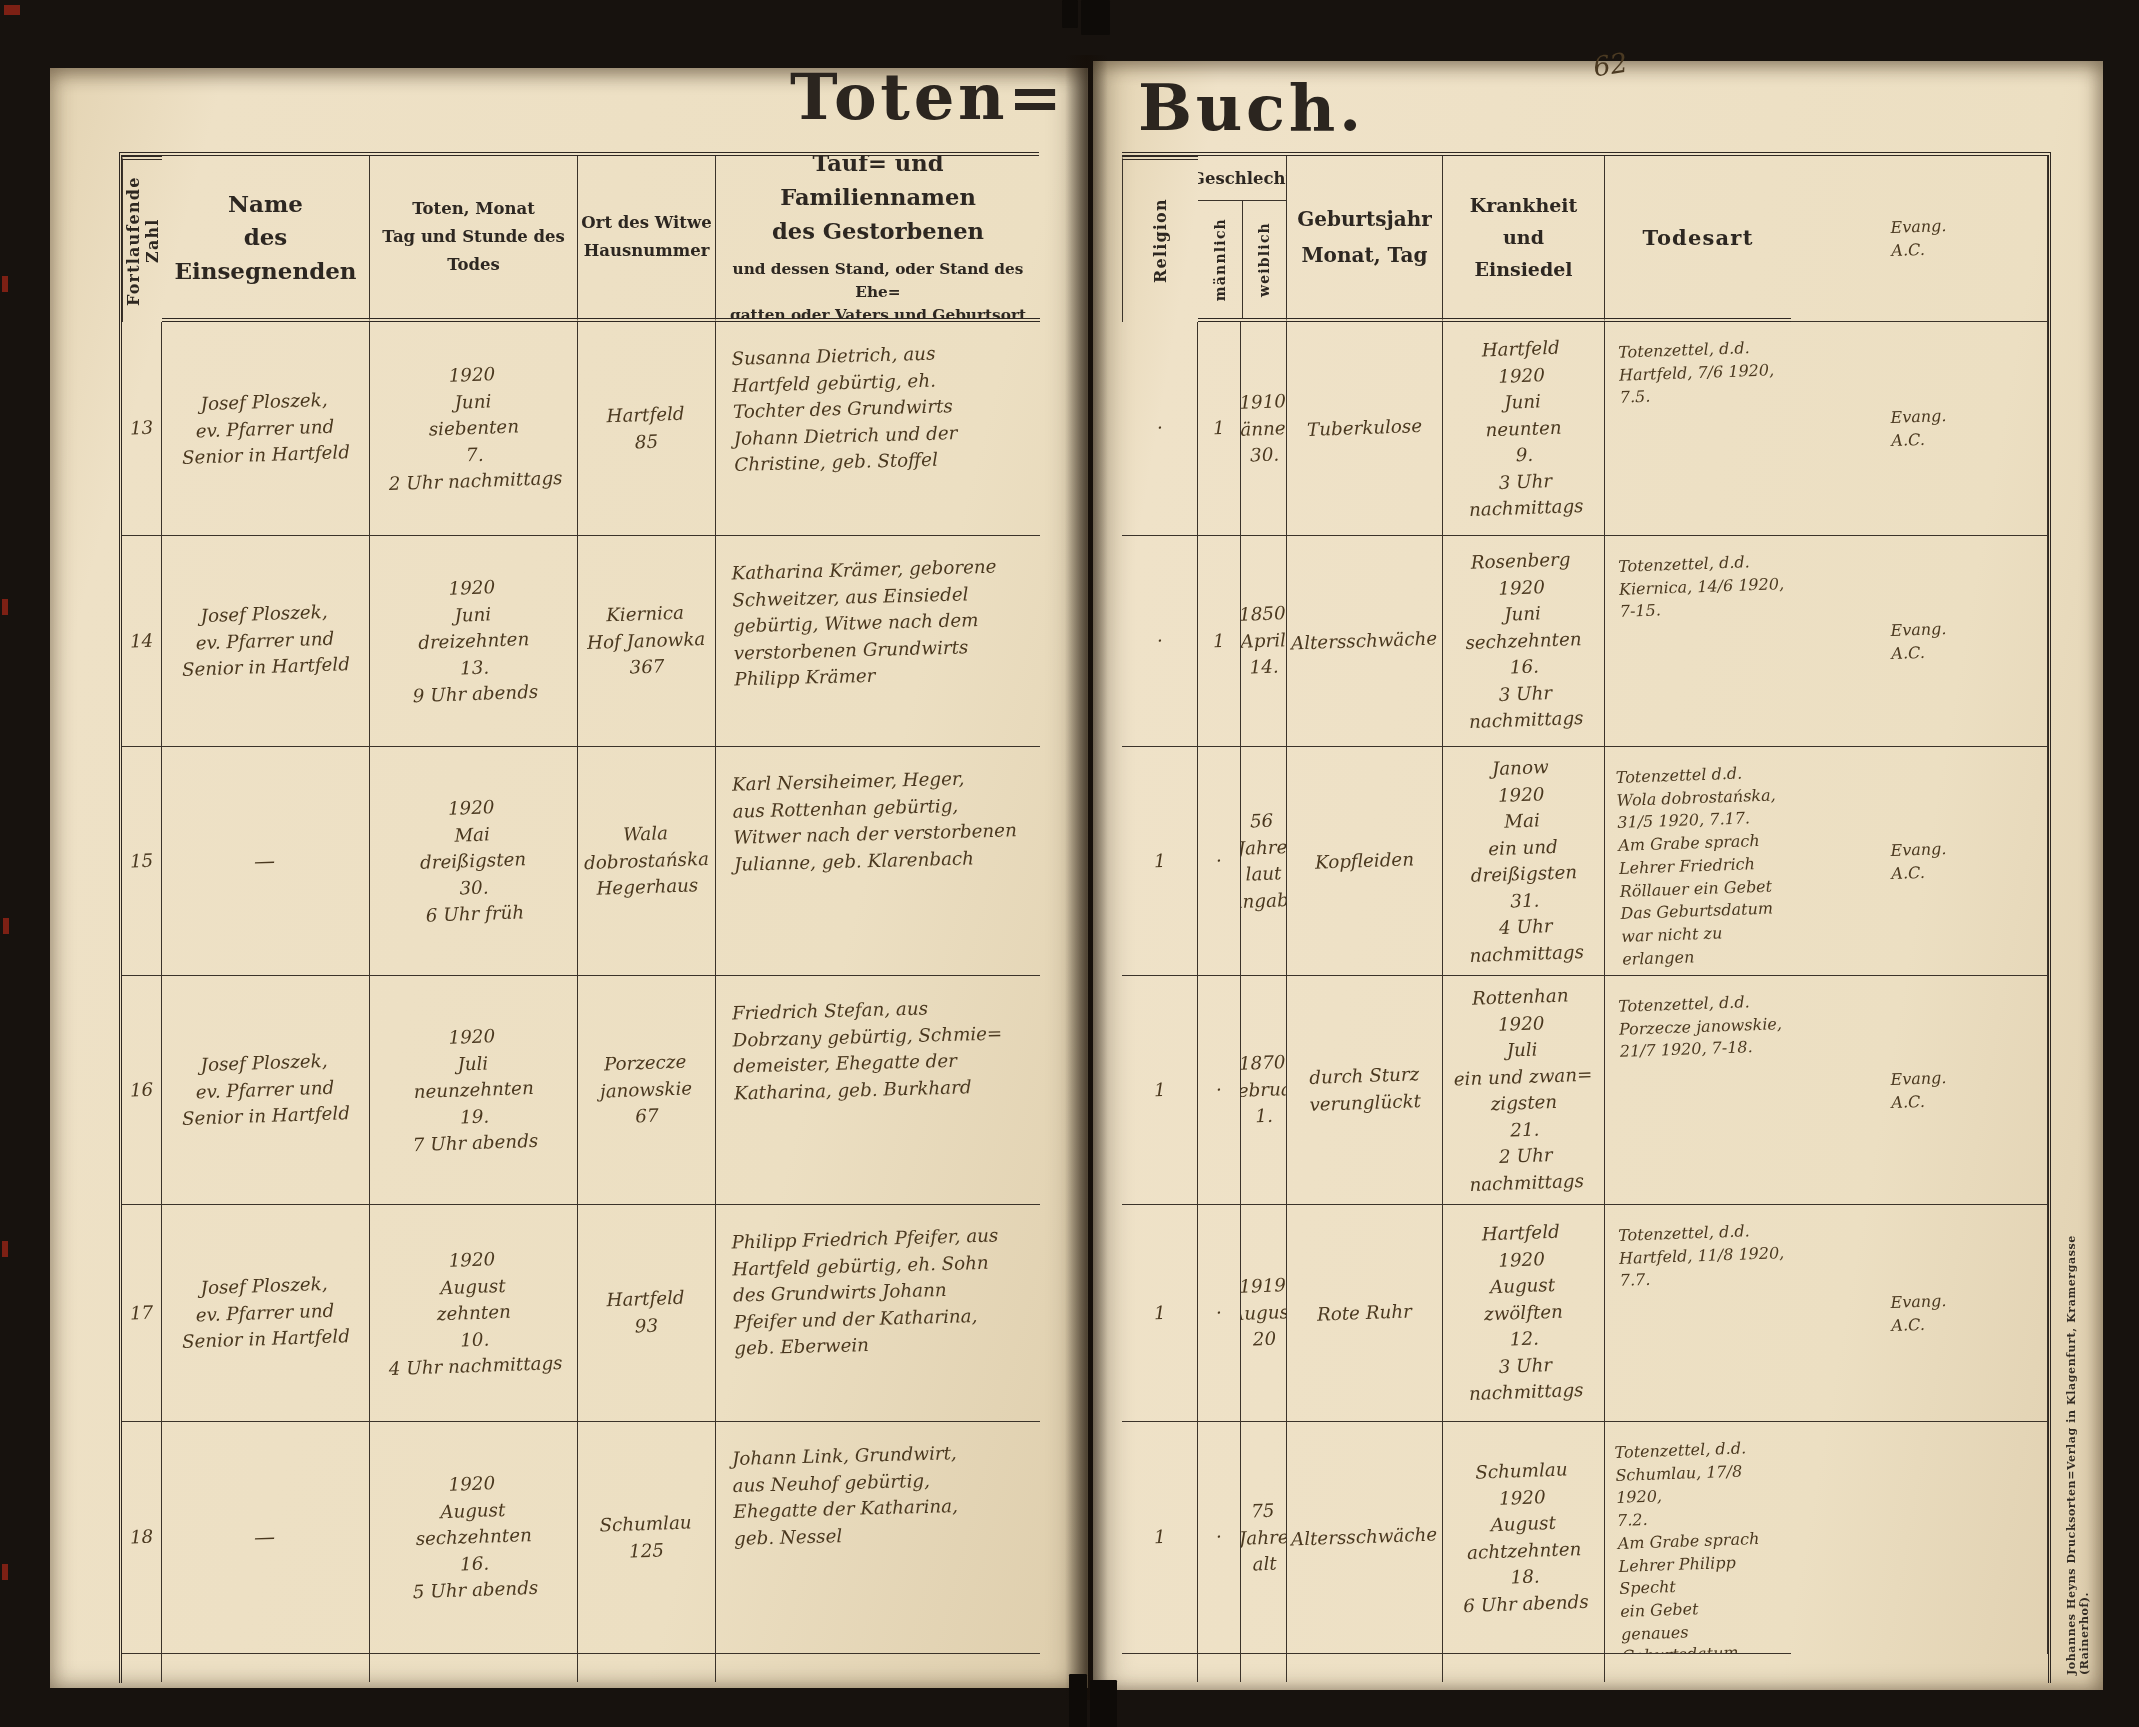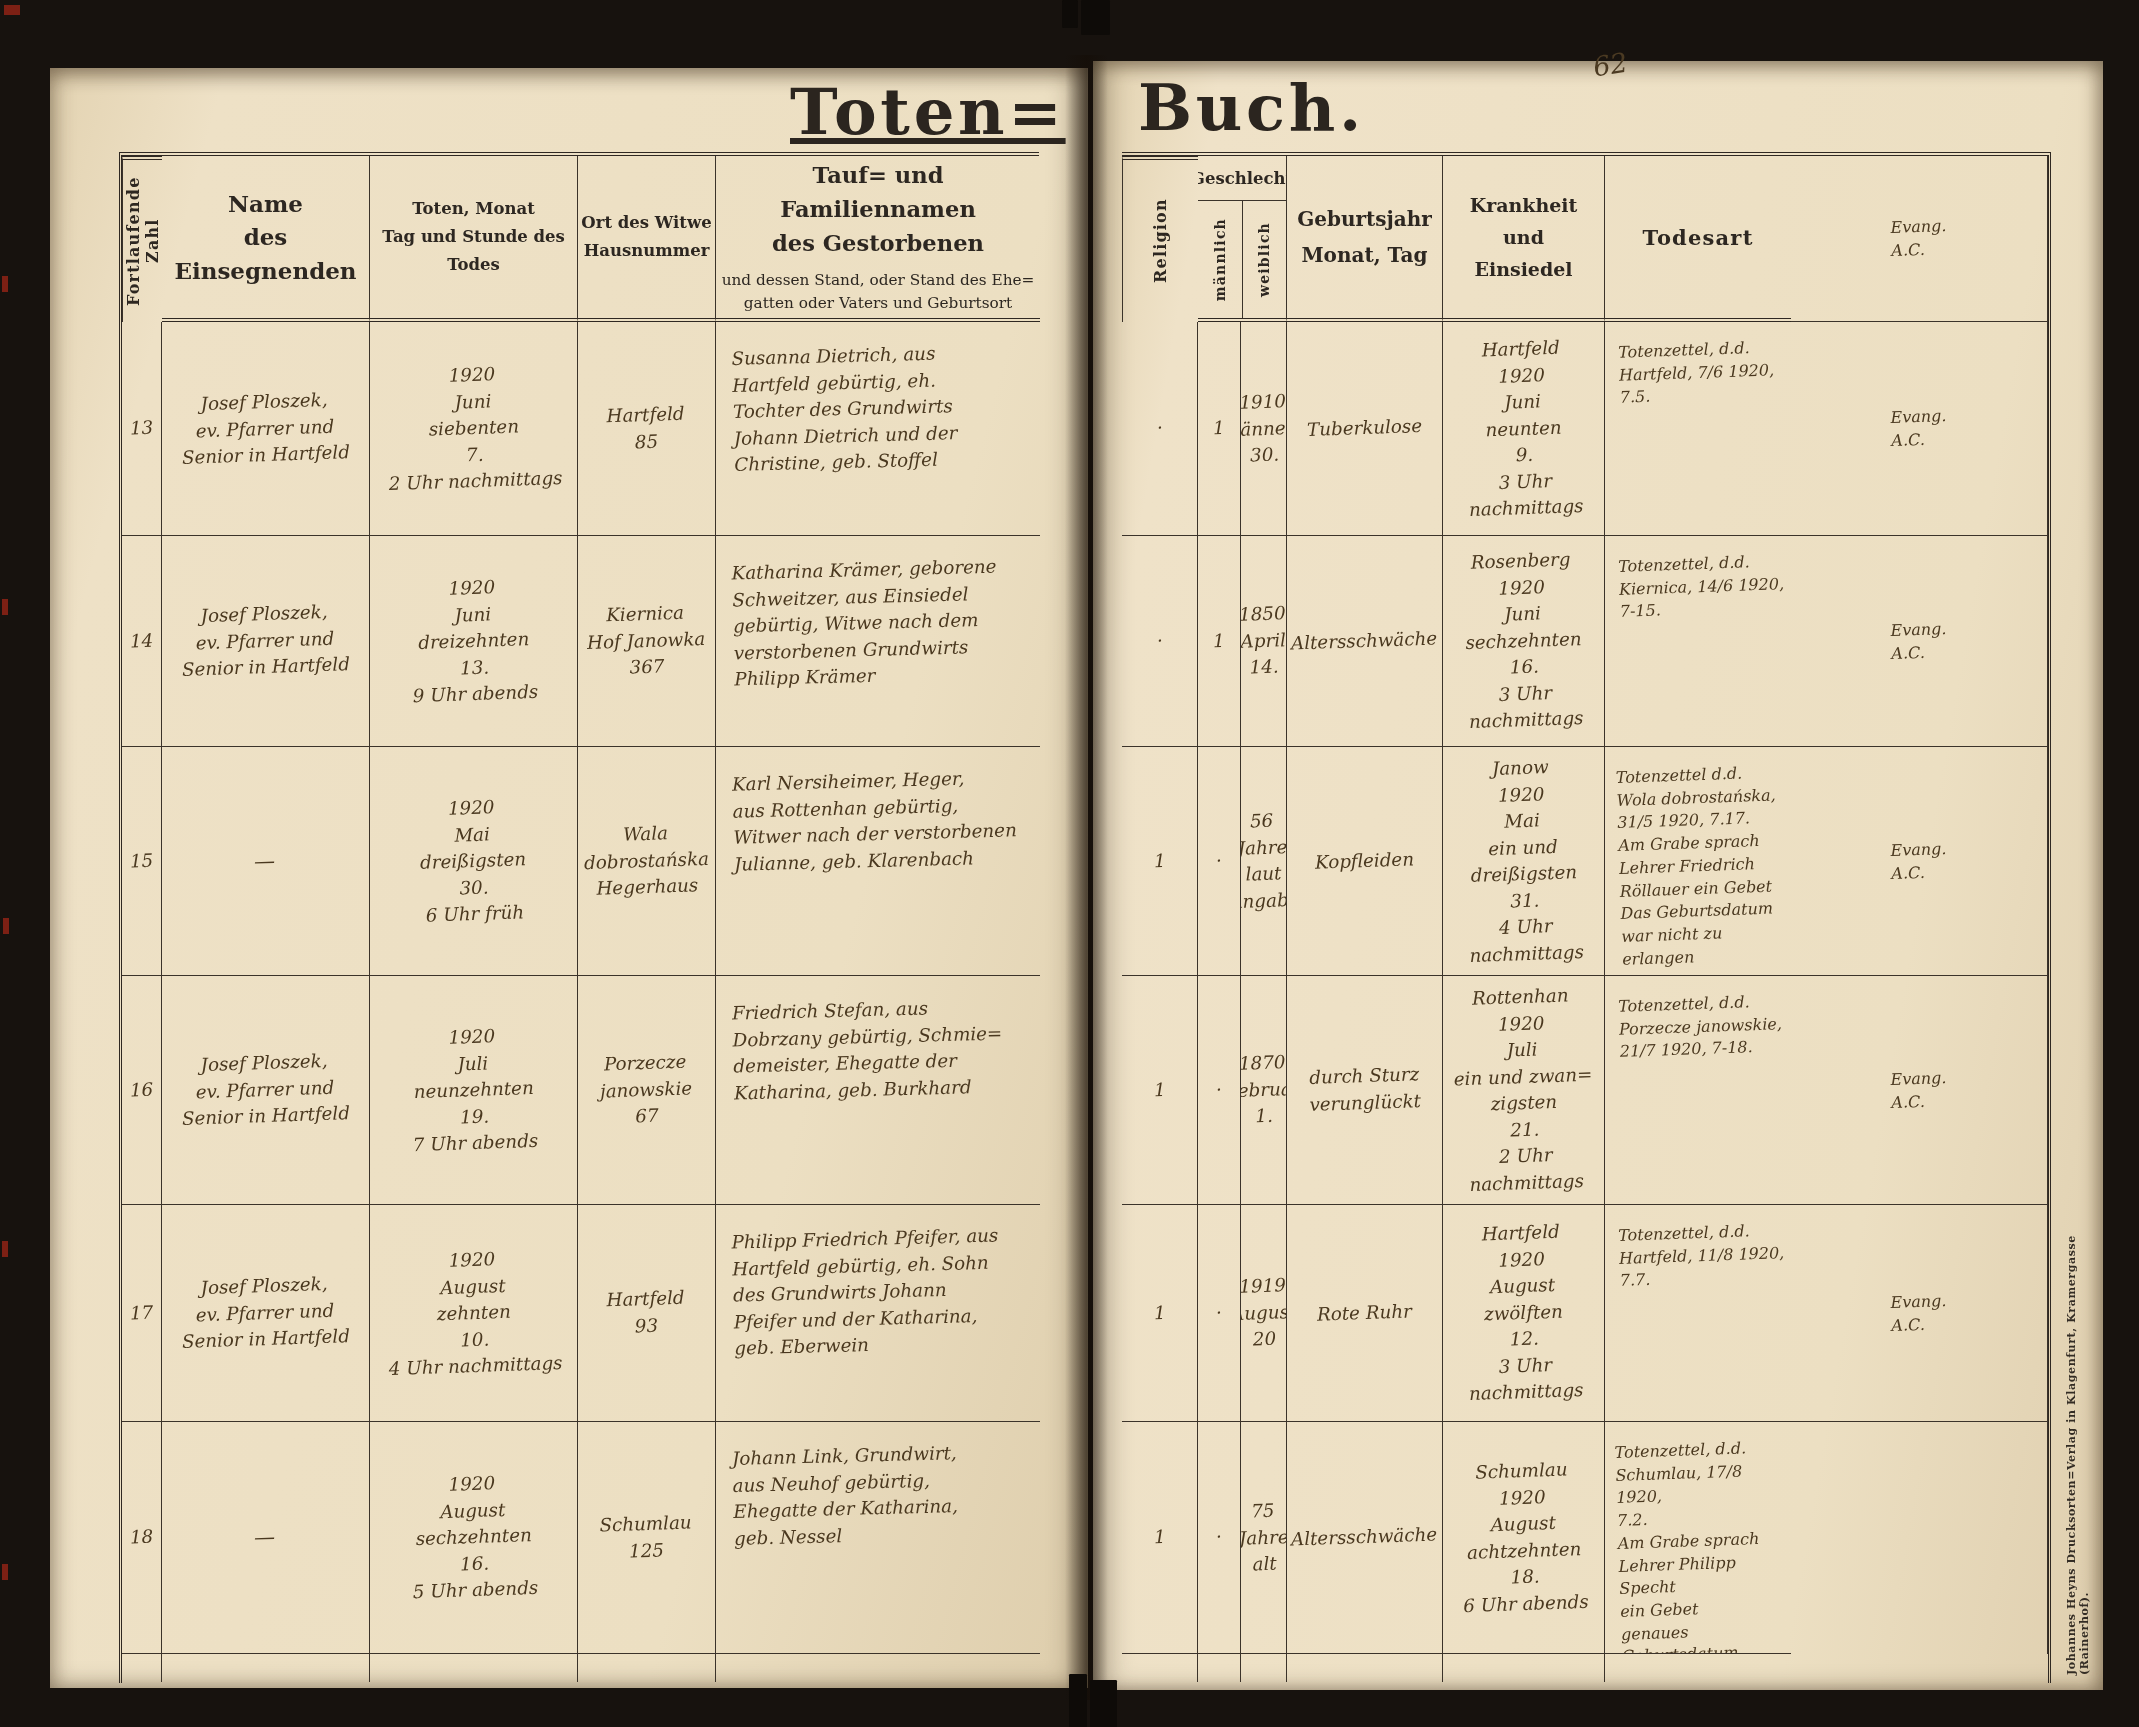--- a/index.html
+++ b/index.html
@@ -43,21 +43,21 @@
   .cell{border-right:1.2px solid #3b332a;border-bottom:1.2px solid #3b332a;
     display:flex;align-items:center;justify-content:center;
     white-space:pre-line;overflow:hidden;}
   .nr{border-right:none;align-items:center;}
   .nb{border-bottom:none;}
   .hcell{border-bottom:4.3px double #2f2822;text-align:center;}
   .v{writing-mode:vertical-rl;transform:rotate(180deg);font-size:16px;letter-spacing:1.2px;}
   .h-name{font-size:23px;line-height:1.45;}
   .h-mid{font-size:16.5px;line-height:1.7;}
   .h-tauf .main{font-size:22.6px;line-height:1.5;}
-  .h-tauf .sub{font-size:15.3px;line-height:1.5;font-weight:normal;margin-top:9px;}
+  .h-tauf .sub{font-size:15.3px;line-height:1.5;font-weight:bold;margin-top:9px;}
   .h-geb{font-size:20px;line-height:1.8;}
   .h-krank{font-size:19px;line-height:1.7;}
   .h-beerd{font-size:16px;line-height:1.8;}
   .h-anm{font-size:21px;letter-spacing:1.2px;}
   .gesch{display:flex;flex-direction:column;align-items:stretch;padding:0;}
   .gesch-top{height:44px;display:flex;align-items:center;justify-content:center;
     font-size:16.5px;border-bottom:1.2px solid #3b332a;align-self:stretch;}
   .gesch-bottom{flex:1;display:flex;}
   .gesch-half{flex:1;display:flex;align-items:center;justify-content:center;}
   .gesch-half + .gesch-half{border-left:1.2px solid #3b332a;}
@@ -86,21 +86,21 @@
 <div class="tape" style="left:1069px;top:1674px;width:18.3px;height:54px;"></div>
 <div class="tape" style="left:1090px;top:1680px;width:27px;height:48px;"></div>
 
 <div class="red-mark" style="left:3.7px;top:4.9px;width:16px;height:9.8px;"></div>
 <div class="red-mark" style="left:2.4px;top:276px;width:6.1px;height:16px;"></div>
 <div class="red-mark" style="left:2.4px;top:599px;width:6.1px;height:16px;"></div>
 <div class="red-mark" style="left:3.1px;top:918px;width:6.1px;height:16px;"></div>
 <div class="red-mark" style="left:2.4px;top:1241px;width:6.1px;height:16px;"></div>
 <div class="red-mark" style="left:2.4px;top:1564px;width:6.1px;height:16px;"></div>
 
-<div class="title" style="left:790px;top:74px;text-decoration:underline;">Toten=</div>
+<div class="title" style="left:790px;top:59px;">Toten=</div>
 <div class="title" style="left:1138px;top:55px;margin-top:15px;">Buch.</div>
 <div class="pageno" style="left:1593px;top:49px;">62</div>
 <div class="imprint" style="left:2065px;top:1192px;height:483px;">Johannes Heyns Drucksorten=Verlag in Klagenfurt, Kramergasse (Rainerhof).</div>
 
 <div class="t t-left">
 
   <div class="cell hcell print v">Fortlaufende Zahl</div>
   <div class="cell hcell print h-name">Name
 des
 Einsegnenden</div>

